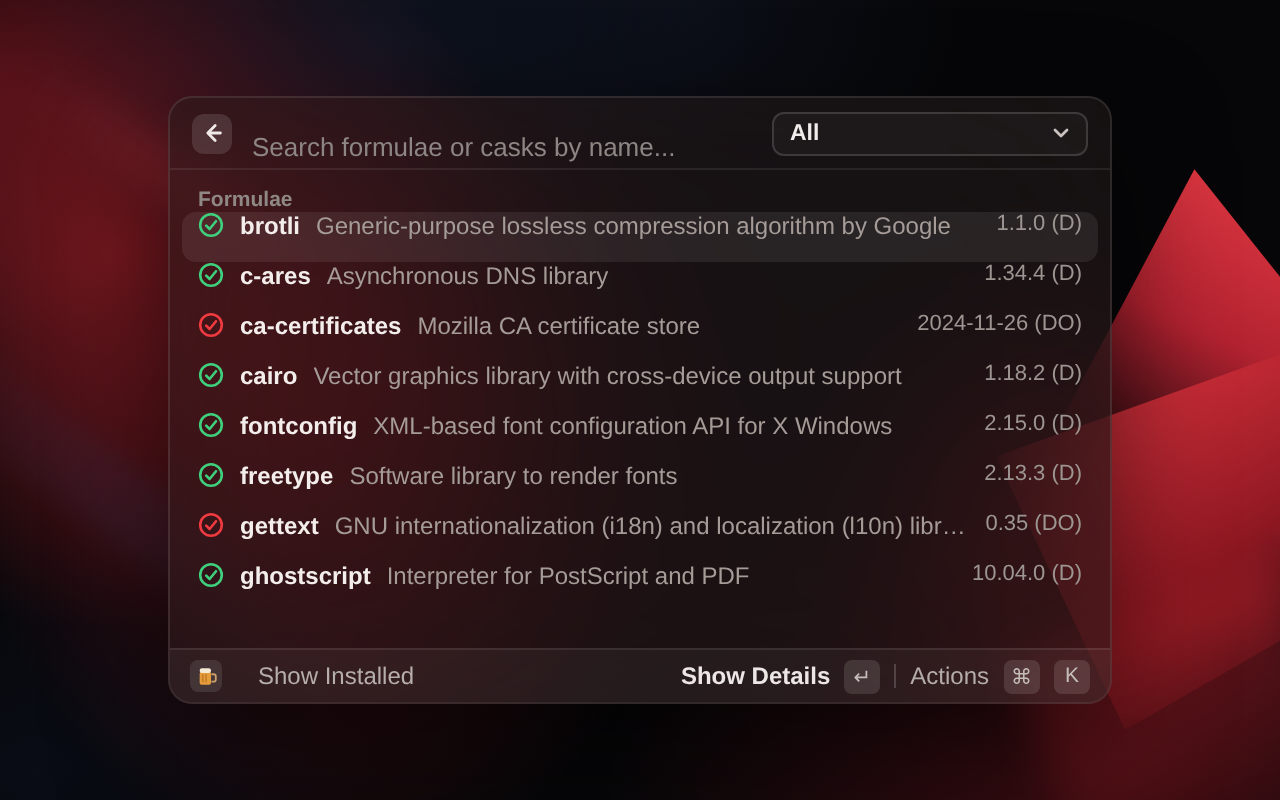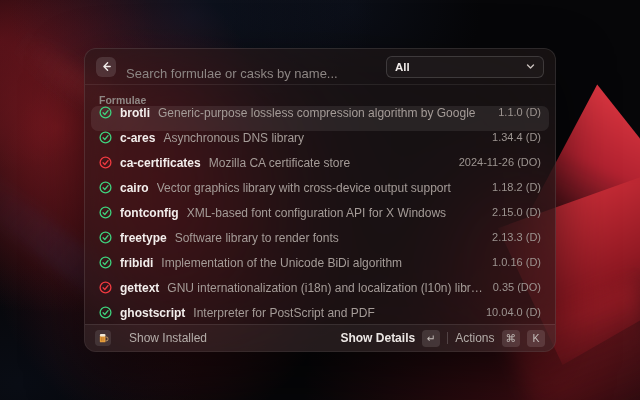--- a/index.html
+++ b/index.html
@@ -189,31 +189,20 @@
       <svg width="13" height="13" viewBox="0 0 13 13">
         <circle cx="6.5" cy="6.5" r="5.4" fill="none" stroke="currentColor" stroke-width="1.3"></circle>
         <path d="M4.1 6.8 L5.8 8.5 L9 4.6" fill="none" stroke="currentColor" stroke-width="1.3" stroke-linecap="round" stroke-linejoin="round"></path>
       </svg>
     </span>
     <span class="row-name">freetype</span>
     <span class="row-desc">Software library to render fonts</span>
     <span class="row-version">2.13.3 (D)</span>
   </div>
         <div class="row">
-    <span class="row-icon status-green">
-      <svg width="13" height="13" viewBox="0 0 13 13">
-        <circle cx="6.5" cy="6.5" r="5.4" fill="none" stroke="currentColor" stroke-width="1.3"></circle>
-        <path d="M4.1 6.8 L5.8 8.5 L9 4.6" fill="none" stroke="currentColor" stroke-width="1.3" stroke-linecap="round" stroke-linejoin="round"></path>
-      </svg>
-    </span>
-    <span class="row-name">fribidi</span>
-    <span class="row-desc">Implementation of the Unicode BiDi algorithm</span>
-    <span class="row-version">1.0.16 (D)</span>
-  </div>
-        <div class="row">
     <span class="row-icon status-red">
       <svg width="13" height="13" viewBox="0 0 13 13">
         <circle cx="6.5" cy="6.5" r="5.4" fill="none" stroke="currentColor" stroke-width="1.3"></circle>
         <path d="M4.1 6.8 L5.8 8.5 L9 4.6" fill="none" stroke="currentColor" stroke-width="1.3" stroke-linecap="round" stroke-linejoin="round"></path>
       </svg>
     </span>
     <span class="row-name">gettext</span>
     <span class="row-desc">GNU internationalization (i18n) and localization (l10n) library</span>
     <span class="row-version">0.35 (DO)</span>
   </div>

